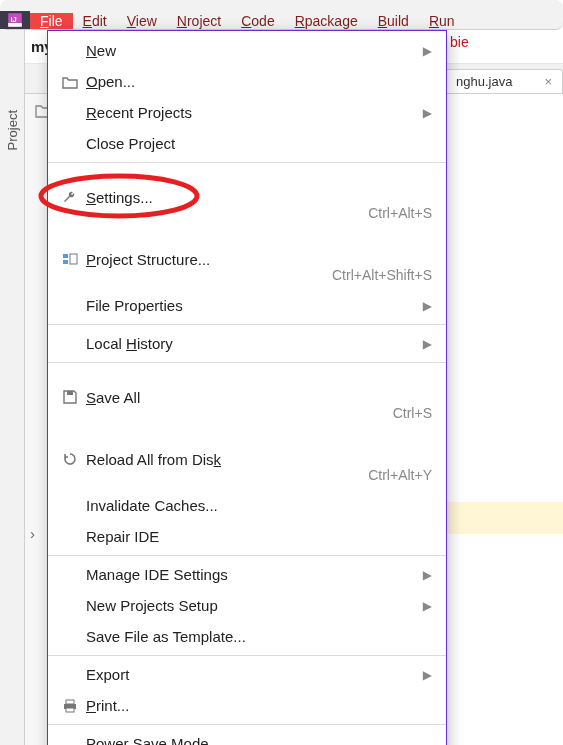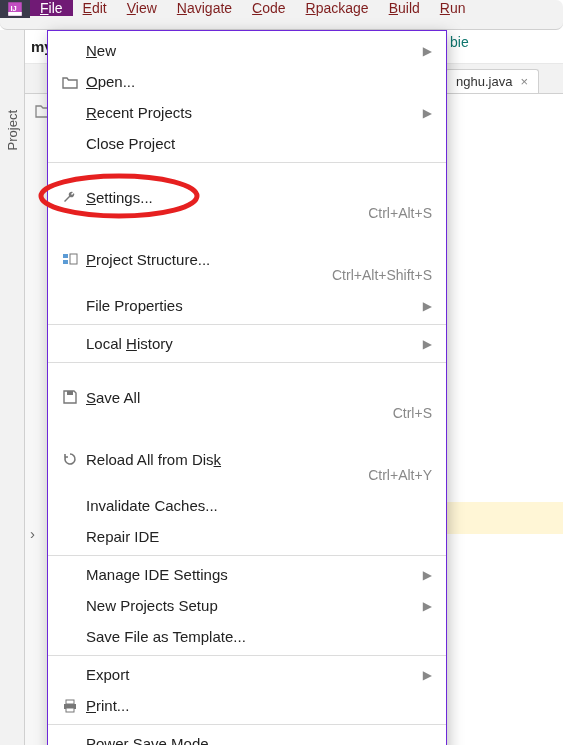--- a/index.html
+++ b/index.html
@@ -10,40 +10,40 @@
       width: 563px;
       height: 745px;
       overflow: hidden;
       position: relative;
     }
     .menubar {
       display: flex;
       background: #f2f2f2;
       border-bottom: 1px solid #d0d0d0;
       height: 30px;
-      align-items: flex-start;
+      align-items: flex-end;
       border-radius: 7px;
     }
     .app-icon {
       width: 30px;
       display: flex;
       align-items: center;
       justify-content: center;
       background: #3a3a4a;
     }
     .app-icon svg { width: 18px; height: 18px; }
     .menu-item {
       padding: 0 10px;
       display: flex;
       align-items: center;
       cursor: pointer;
       color: #7f1d1d;
     }
     .menu-item.active {
-      background: #701a75;
+      background: #ef4444;
       color: #fff;
     }
     .menu-item .ul { text-decoration: underline; }
     .below-menubar {
       display: flex;
       height: calc(100% - 30px);
     }
     .sidebar-tab {
       width: 25px;
       background: #f2f2f2;
@@ -80,21 +80,21 @@
       display: flex;
       align-items: flex-end;
       background: #f2f2f2;
       border-bottom: 1px solid #d0d0d0;
       padding-left: 420px;
       position: relative;
     }
     .editor-tab {
       display: flex;
       align-items: flex-end;
-      gap: 8px;
+      gap: 32px;
       background: #fff;
       padding: 4px 10px;
       border-top: 1px solid #d0d0d0;
       border-left: 1px solid #d0d0d0;
       border-right: 1px solid #d0d0d0;
       border-radius: 3px 3px 0 0;
       font-size: 13px;
       color: #333;
     }
     .editor-tab .close-x { color: #888; cursor: pointer; }
@@ -209,21 +209,21 @@
   <div class="menu-item active">
       <span><span class="ul">F</span><span>ile</span></span>
     </div>
   <div class="menu-item">
       <span><span class="ul">E</span><span>dit</span></span>
     </div>
   <div class="menu-item">
       <span><span class="ul">V</span><span>iew</span></span>
     </div>
   <div class="menu-item">
-      <span><span class="ul">N</span><span>avigate</span></span>
+      <span><span class="ul">N</span><span>roject</span></span>
     </div>
   <div class="menu-item">
       <span><span class="ul">C</span><span>ode</span></span>
     </div>
   <div class="menu-item">
       <span><span class="ul">R</span><span>package</span></span>
     </div>
   <div class="menu-item">
       <span><span class="ul">B</span><span>uild</span></span>
     </div>
@@ -234,21 +234,21 @@
 
 <div class="below-menubar">
   <div class="sidebar-tab">
     <span>Project</span>
   </div>
   <div class="content-area">
     <div class="project-row">
       <span>myst</span>
     </div>
     <div class="tab-row">
-      <div style="position:absolute;left:425px;top:-30px;color:#0f766e;font-size:14px;">bie</div>
+      <div style="position:absolute;left:425px;top:-30px;color:#b91c1c;font-size:14px;">bie</div>
       <div class="editor-tab">
         <span>nghu.java</span>
         <span class="close-x">×</span>
       </div>
     </div>
     <div class="editor-body">
       <div class="gutter">
         <div>11</div>
         <div>12</div>
         <div>13</div>

